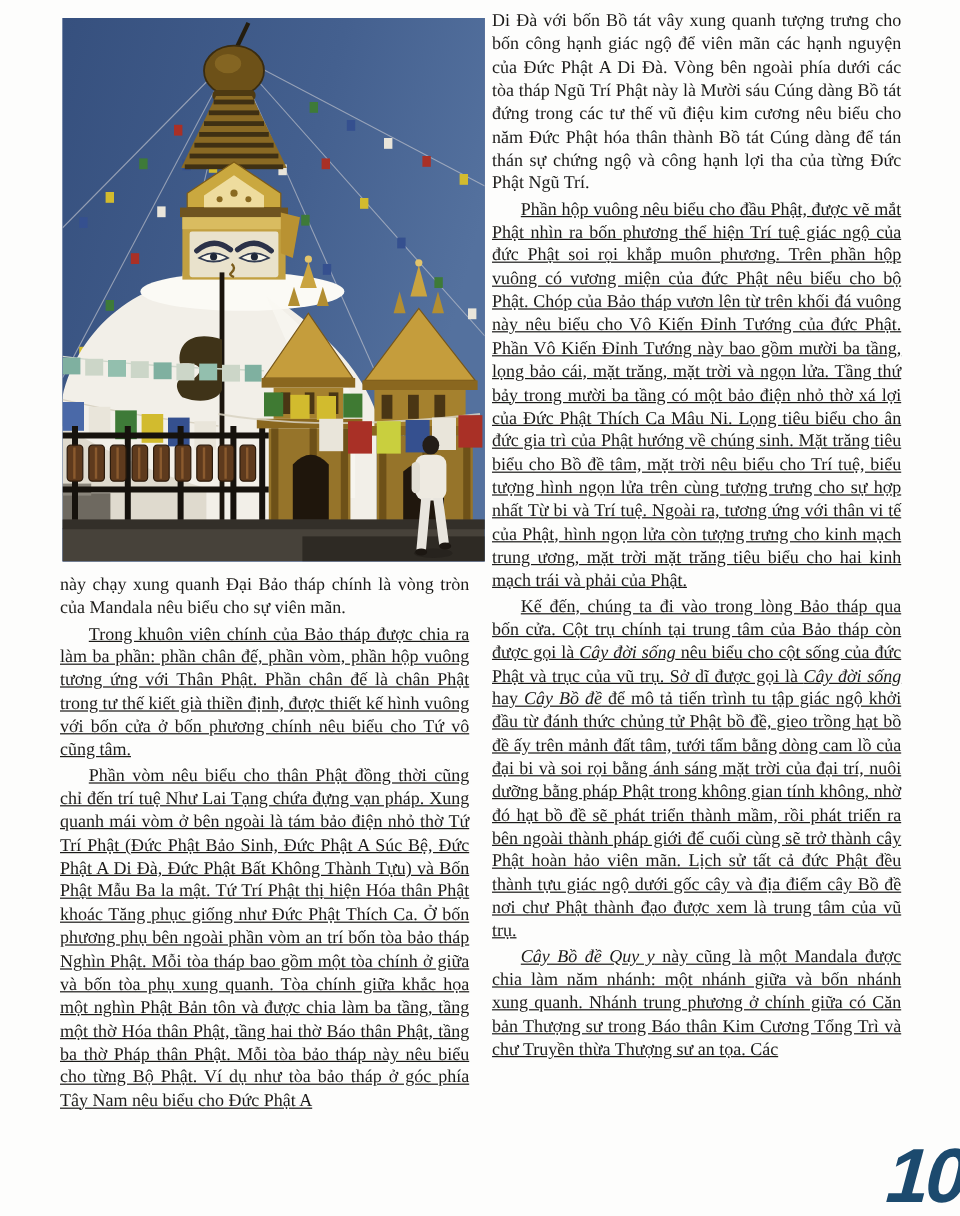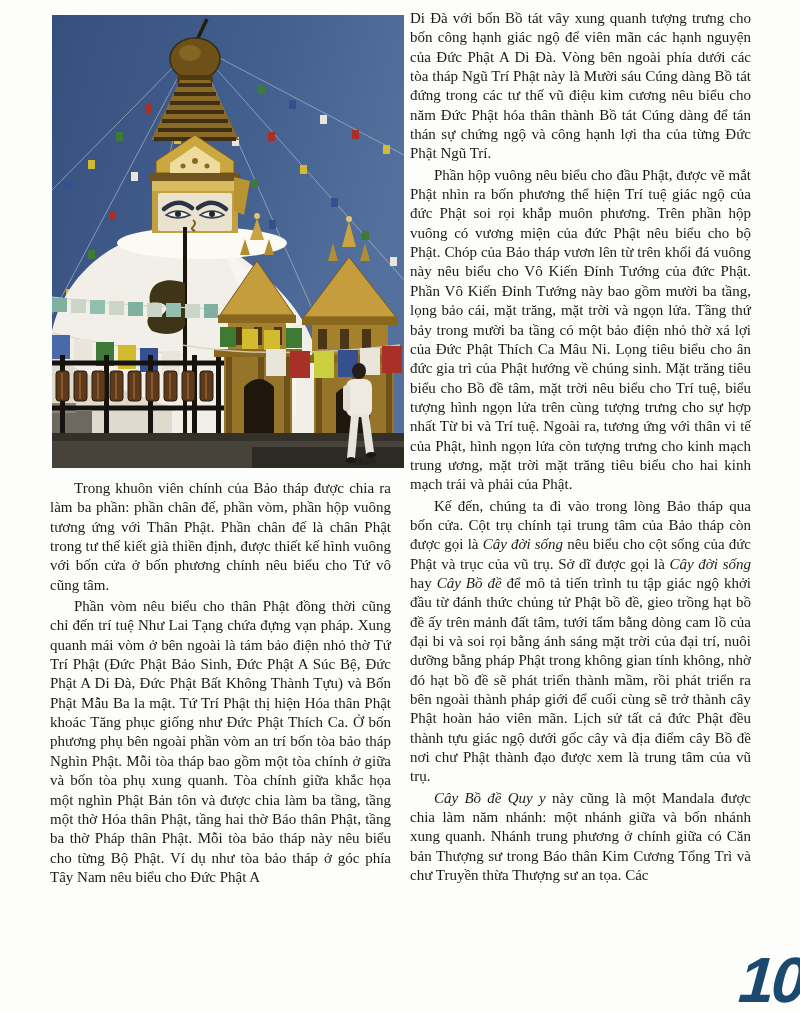--- a/index.html
+++ b/index.html
@@ -15,21 +15,21 @@
   .photo svg{display:block;}
   .col{
     position:absolute;width:341px;
     font-size:15px;line-height:19.35px;color:#1b1a18;
     text-align:justify;text-justify:inter-word;
   }
   .col-left{left:50px;top:479px;height:530px;}
   .col-right{left:410px;top:9px;height:1000px;}
   .para{margin:0;}
   .para + .para{margin-top:2px;}
-  .para.indent{text-indent:24px;}
+  .para.indent{text-indent:24px;text-decoration:underline;}
   .it{font-style:italic;}
   .page-number{
     position:absolute;right:-4px;top:948px;
     font-family:"Liberation Sans","DejaVu Sans",sans-serif;
     font-style:italic;font-weight:bold;font-size:64px;line-height:1;
     letter-spacing:-3px;color:var(--page-num-color,#1c4a6e);
     transform:skewX(-4deg);
   }
 </style>
 </head>
@@ -264,20 +264,21 @@
         <rect x="291" y="370" width="7" height="26" rx="3.5" fill="#e2ded4"></rect>
         <polygon points="299,400 307,400 303,443 295,443" fill="#e8e5de"></polygon>
         <polygon points="309,400 317,400 322,437 314,439" fill="#e8e5de"></polygon>
         <ellipse cx="299" cy="445" rx="5" ry="3" fill="#1c1712"></ellipse>
         <ellipse cx="319" cy="440" rx="5" ry="3" fill="#1c1712"></ellipse>
       </g>
     </svg>
   </figure>
 
   <div class="col col-left">
+      <p class="para"><span>này chạy xung quanh Đại Bảo tháp chính là vòng tròn của Mandala nêu biểu cho sự viên mãn.</span></p>
       <p class="para indent"><span>Trong khuôn viên chính của Bảo tháp được chia ra làm ba phần: phần chân đế, phần vòm, phần hộp vuông tương ứng với Thân Phật. Phần chân đế là chân Phật trong tư thế kiết già thiền định, được thiết kế hình vuông với bốn cửa ở bốn phương chính nêu biểu cho Tứ vô cũng tâm.</span></p>
       <p class="para indent"><span>Phần vòm nêu biểu cho thân Phật đồng thời cũng chỉ đến trí tuệ Như Lai Tạng chứa đựng vạn pháp. Xung quanh mái vòm ở bên ngoài là tám bảo điện nhỏ thờ Tứ Trí Phật (Đức Phật Bảo Sinh, Đức Phật A Súc Bệ, Đức Phật A Di Đà, Đức Phật Bất Không Thành Tựu) và Bốn Phật Mẫu Ba la mật. Tứ Trí Phật thị hiện Hóa thân Phật khoác Tăng phục giống như Đức Phật Thích Ca. Ở bốn phương phụ bên ngoài phần vòm an trí bốn tòa bảo tháp Nghìn Phật. Mỗi tòa tháp bao gồm một tòa chính ở giữa và bốn tòa phụ xung quanh. Tòa chính giữa khắc họa một nghìn Phật Bản tôn và được chia làm ba tầng, tầng một thờ Hóa thân Phật, tầng hai thờ Báo thân Phật, tầng ba thờ Pháp thân Phật. Mỗi tòa bảo tháp này nêu biểu cho từng Bộ Phật. Ví dụ như tòa bảo tháp ở góc phía Tây Nam nêu biểu cho Đức Phật A</span></p>
     </div>
   <div class="col col-right">
       <p class="para"><span>Di Đà với bốn Bồ tát vây xung quanh tượng trưng cho bốn công hạnh giác ngộ để viên mãn các hạnh nguyện của Đức Phật A Di Đà. Vòng bên ngoài phía dưới các tòa tháp Ngũ Trí Phật này là Mười sáu Cúng dàng Bồ tát đứng trong các tư thế vũ điệu kim cương nêu biểu cho năm Đức Phật hóa thân thành Bồ tát Cúng dàng để tán thán sự chứng ngộ và công hạnh lợi tha của từng Đức Phật Ngũ Trí.</span></p>
       <p class="para indent"><span>Phần hộp vuông nêu biểu cho đầu Phật, được vẽ mắt Phật nhìn ra bốn phương thể hiện Trí tuệ giác ngộ của đức Phật soi rọi khắp muôn phương. Trên phần hộp vuông có vương miện của đức Phật nêu biểu cho bộ Phật. Chóp của Bảo tháp vươn lên từ trên khối đá vuông này nêu biểu cho Vô Kiến Đỉnh Tướng của đức Phật. Phần Vô Kiến Đỉnh Tướng này bao gồm mười ba tầng, lọng bảo cái, mặt trăng, mặt trời và ngọn lửa. Tầng thứ bảy trong mười ba tầng có một bảo điện nhỏ thờ xá lợi của Đức Phật Thích Ca Mâu Ni. Lọng tiêu biểu cho ân đức gia trì của Phật hướng về chúng sinh. Mặt trăng tiêu biểu cho Bồ đề tâm, mặt trời nêu biểu cho Trí tuệ, biểu tượng hình ngọn lửa trên cùng tượng trưng cho sự hợp nhất Từ bi và Trí tuệ. Ngoài ra, tương ứng với thân vi tế của Phật, hình ngọn lửa còn tượng trưng cho kinh mạch trung ương, mặt trời mặt trăng tiêu biểu cho hai kinh mạch trái và phải của Phật.</span></p>
       <p class="para indent"><span>Kế đến, chúng ta đi vào trong lòng Bảo tháp qua bốn cửa. Cột trụ chính tại trung tâm của Bảo tháp còn được gọi là </span><span class="it">Cây đời sống</span><span> nêu biểu cho cột sống của đức Phật và trục của vũ trụ. Sở dĩ được gọi là </span><span class="it">Cây đời sống</span><span> hay </span><span class="it">Cây Bồ đề</span><span> để mô tả tiến trình tu tập giác ngộ khởi đầu từ đánh thức chủng tử Phật bồ đề, gieo trồng hạt bồ đề ấy trên mảnh đất tâm, tưới tẩm bằng dòng cam lồ của đại bi và soi rọi bằng ánh sáng mặt trời của đại trí, nuôi dưỡng bằng pháp Phật trong không gian tính không, nhờ đó hạt bồ đề sẽ phát triển thành mầm, rồi phát triển ra bên ngoài thành pháp giới để cuối cùng sẽ trở thành cây Phật hoàn hảo viên mãn. Lịch sử tất cả đức Phật đều thành tựu giác ngộ dưới gốc cây và địa điểm cây Bồ đề nơi chư Phật thành đạo được xem là trung tâm của vũ trụ.</span></p>
       <p class="para indent"><span class="it">Cây Bồ đề Quy y</span><span> này cũng là một Mandala được chia làm năm nhánh: một nhánh giữa và bốn nhánh xung quanh. Nhánh trung phương ở chính giữa có Căn bản Thượng sư trong Báo thân Kim Cương Tổng Trì và chư Truyền thừa Thượng sư an tọa. Các</span></p>
     </div>
 

